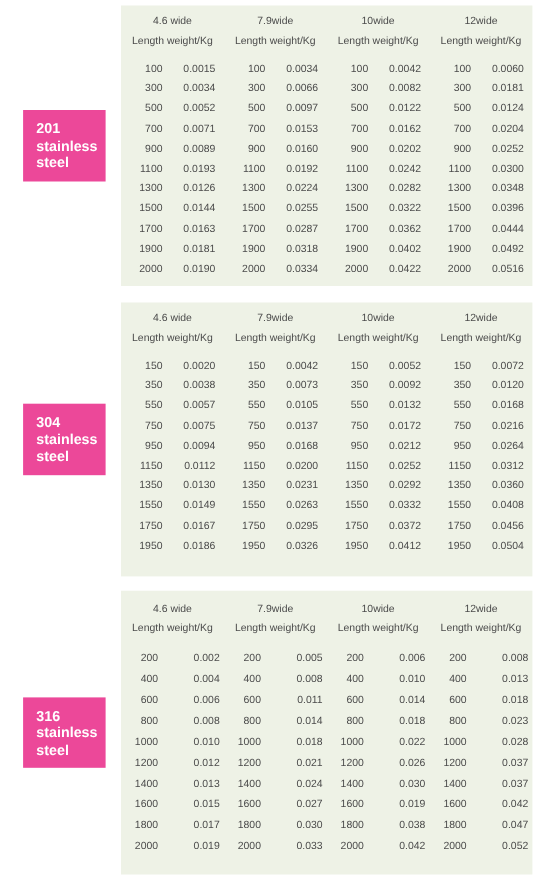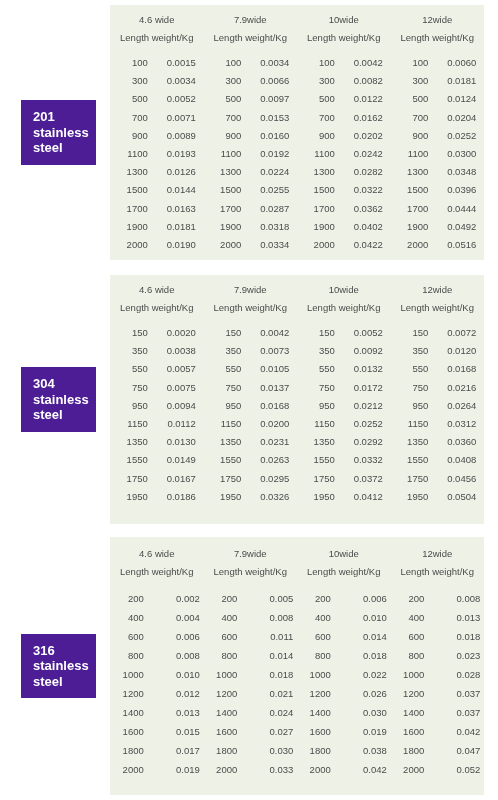--- a/index.html
+++ b/index.html
@@ -19,21 +19,21 @@
     align-items:stretch;
   }
   .label-col{
     position:relative;
     width:110px;
     flex:0 0 110px;
     display:flex;
     align-items:center;
   }
   .tag{
-    background:#4c1d95;
+    background:#ec4899;
     color:#ffffff;
     font-weight:bold;
     font-size:13px;
     line-height:15.5px;
     padding:9px 0 9px 12px;
     width:63px;
     margin-left:21px;
     box-sizing:content-box;
     letter-spacing:0px;
   }

